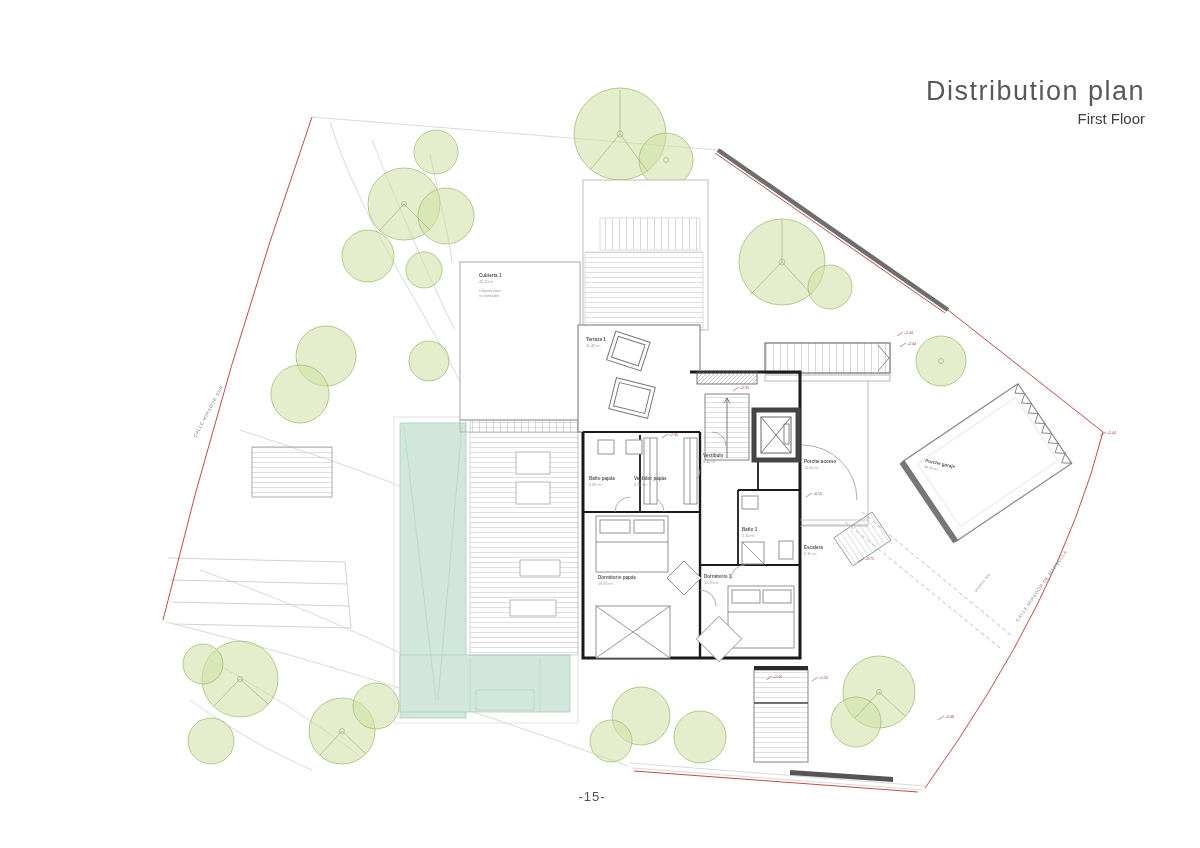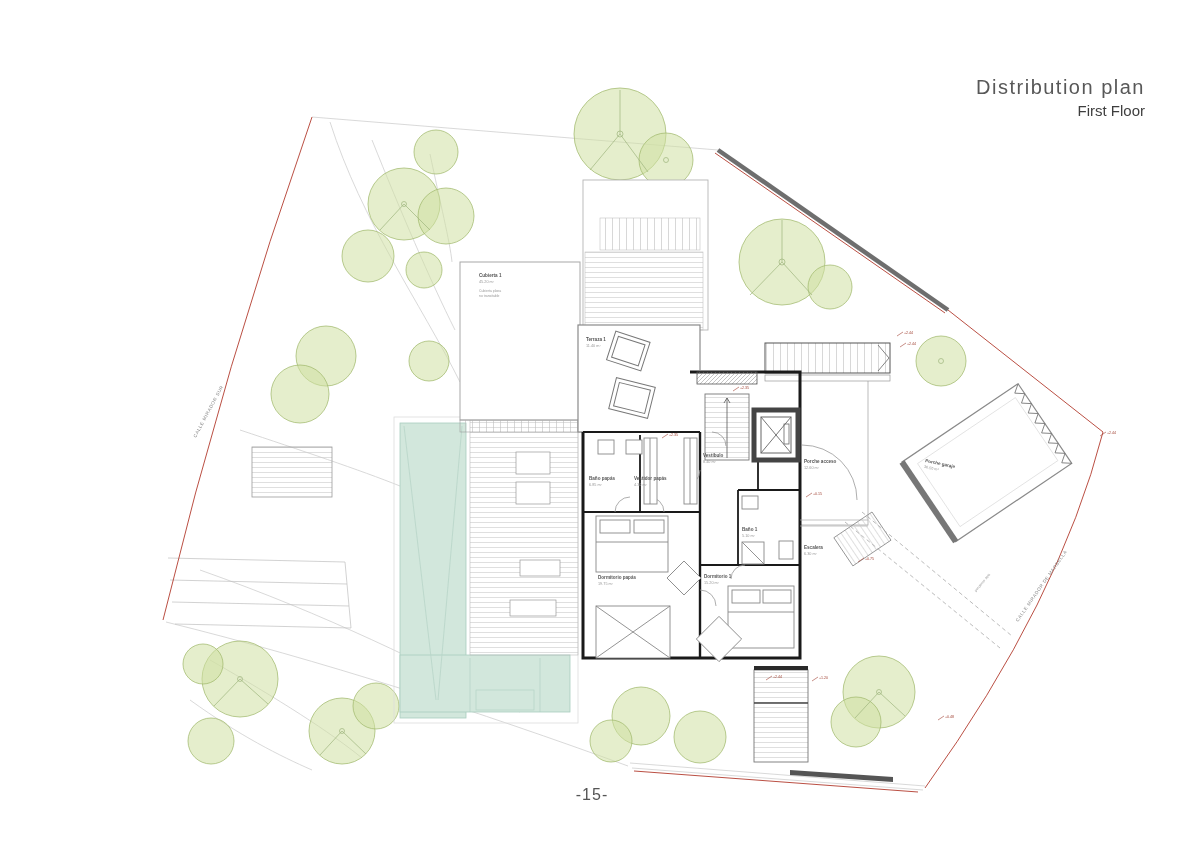--- a/index.html
+++ b/index.html
@@ -1,23 +1,23 @@
 <!DOCTYPE html>
 <html><head>
 <meta charset="utf-8">
 <style>
   html,body{margin:0;padding:0;background:#fff;}
   .canvas{position:relative;width:1200px;height:848px;background:#ffffff;overflow:hidden;
           font-family:"Liberation Sans",sans-serif;}
   .plan-svg{position:absolute;left:0;top:0;}
   .title-block{position:absolute;top:76px;right:55px;text-align:right;color:#5a5a5a;}
-  .title-main{font-size:20px;font-weight:400;letter-spacing:1.5px;color:#585858;}
+  .title-main{font-size:27px;font-weight:400;letter-spacing:1.5px;color:#585858;}
   .title-sub{font-size:15px;margin-top:3px;color:#3e3e3e;font-family:Liberation Sans, sans-serif;}
   .footer{position:absolute;left:0;right:16px;bottom:44px;text-align:center;
-          font-size:16px;color:#555;letter-spacing:1px;}
+          font-size:13px;color:#555;letter-spacing:1px;}
   
   text{font-family:"Liberation Sans",sans-serif;}
   .lbl{font-size:4.6px;fill:#555;font-weight:bold;}
   .lbl2{font-size:3.8px;fill:#999;}
   .note{font-size:3.4px;fill:#999;}
   .lvl{font-size:3.6px;fill:#a14234;}
   .street{font-size:4.6px;fill:#8a8a8a;letter-spacing:.6px;}
 </style>
 </head>
 <body>

